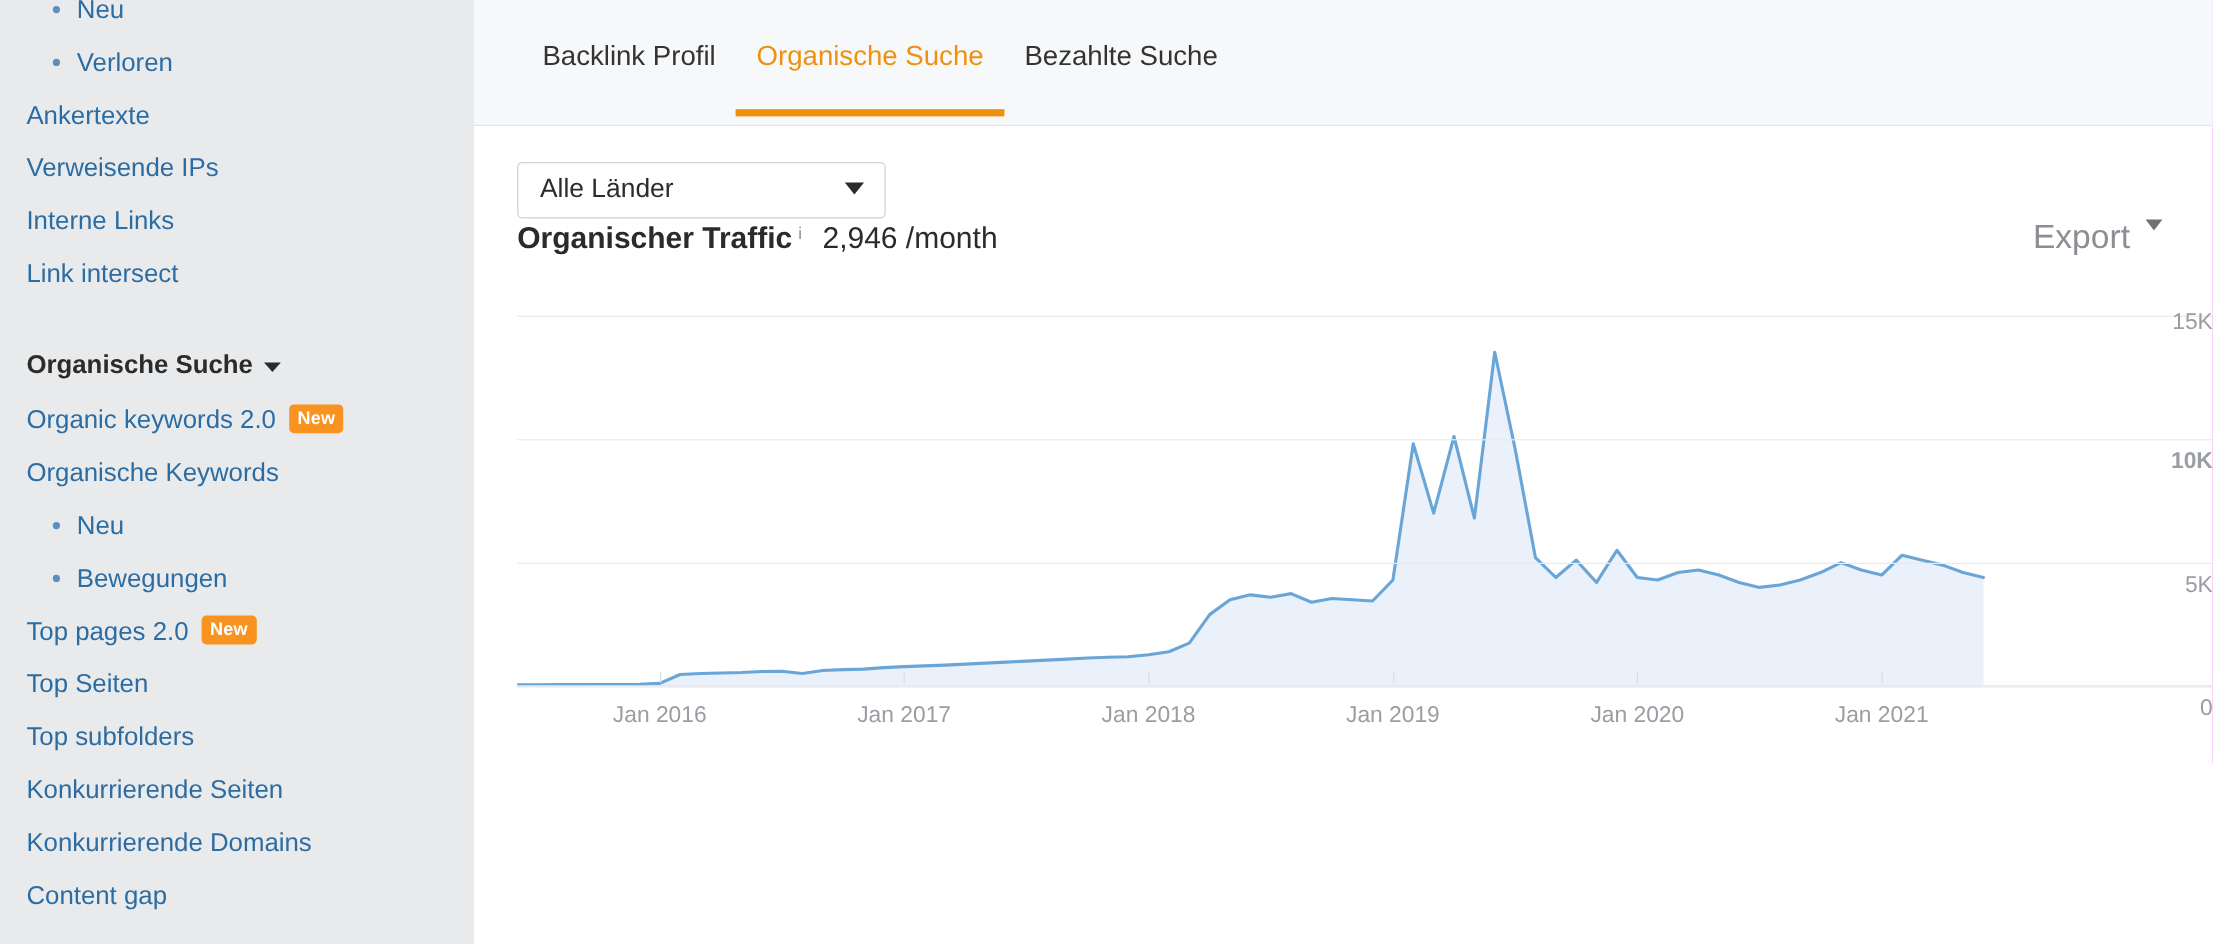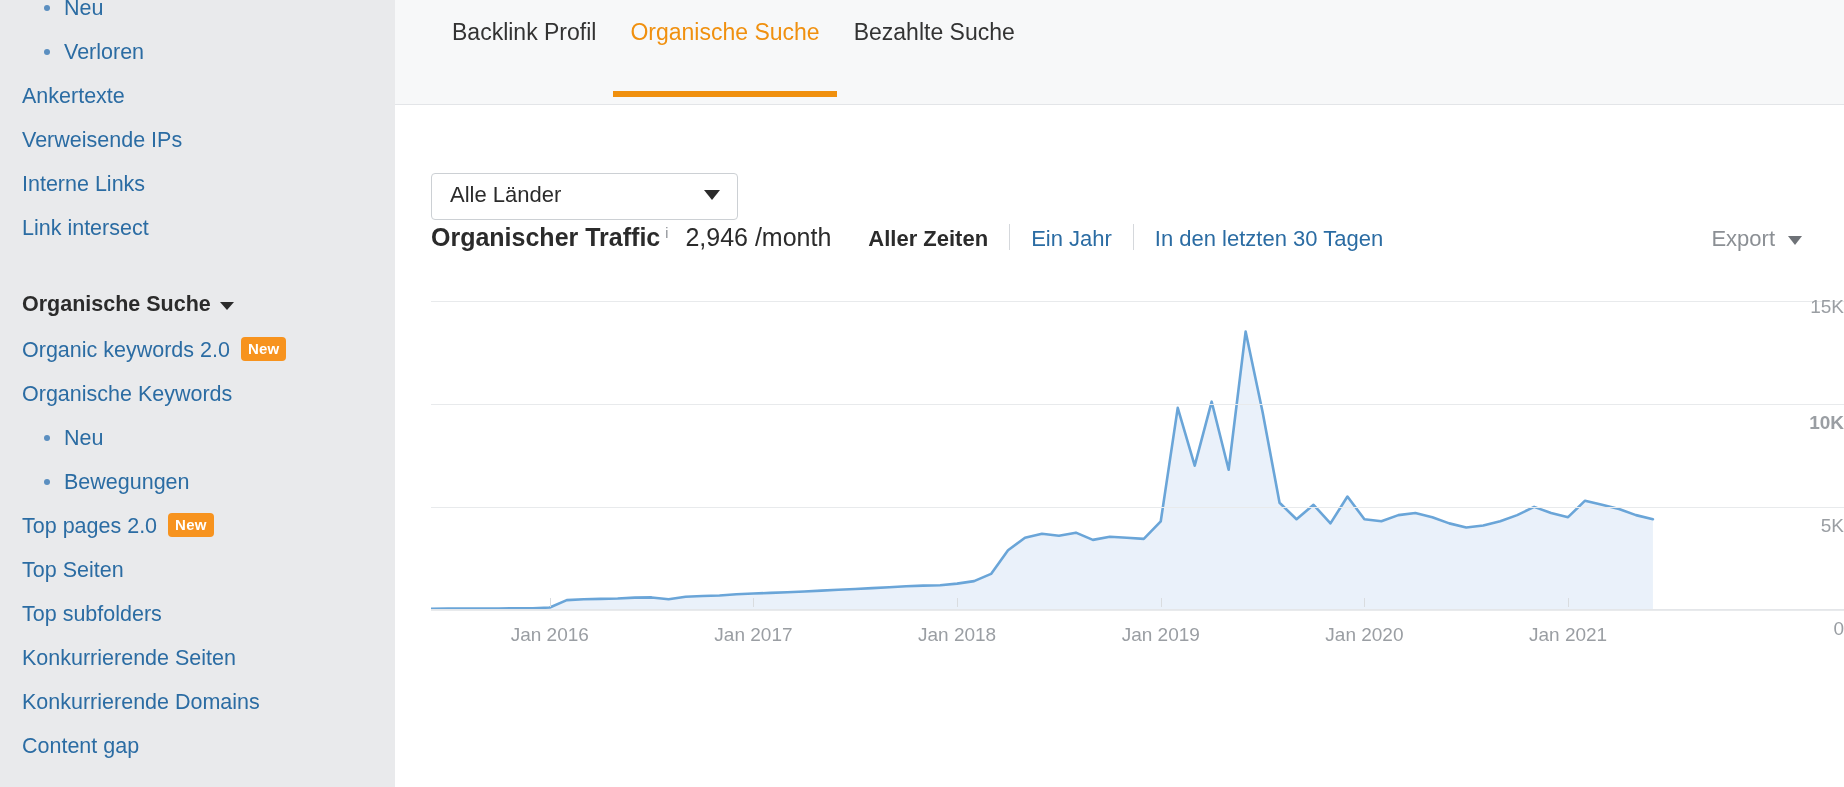--- a/index.html
+++ b/index.html
@@ -110,21 +110,21 @@
     border-bottom: 1px solid #e3e5e8;
     display: flex;
     align-items: flex-start;
     padding-left: 40px;
     box-sizing: border-box;
     position: relative;
   }
   .tab {
     font-size: 23px;
     color: #333333;
-    padding: 19px 17px 0 17px;
+    padding: 33px 17px 0 17px;
     height: 104px;
     box-sizing: border-box;
     position: relative;
     cursor: pointer;
     white-space: nowrap;
   }
   .tab.active { color: #f0900f; }
   .tab.active::after {
     content: "";
     position: absolute;
@@ -133,21 +133,21 @@
     background: #f0900f;
   }
 
   
   .content {
     padding: 0 0 0 36px;
     position: relative;
   }
 
   .country-select {
-    margin-top: 68px;
+    margin-top: 30px;
     width: 307px;
     height: 47px;
     border: 1px solid #ccd0d4;
     border-radius: 4px;
     background: #ffffff;
     display: flex;
     align-items: center;
     justify-content: space-between;
     padding: 0 17px 4px 18px;
     box-sizing: border-box;
@@ -201,22 +201,21 @@
     width: 1px;
     height: 26px;
     background: #d5d8dc;
     margin: 0 21px;
     position: relative;
     top: 4px;
   }
   .export {
     margin-left: auto;
     display: flex;
-    align-items: center;
-    font-size: 22px;
+    font-size: 28px;
     color: #8b8f94;
     white-space: nowrap;
     cursor: pointer;
   }
   .export .caret-sel {
     border-top-color: #6e7277;
     margin-left: 13px;
     border-left-width: 7px;
     border-right-width: 7px;
     border-top-width: 9px;
@@ -367,27 +366,20 @@
       <div class="country-select">
         <span>Alle Länder</span>
         <span class="caret-sel"></span>
       </div>
 
       <div class="metric-row">
         <span class="metric-title">Organischer Traffic</span>
         <i class="info-i">i</i>
         <span class="metric-value">2,946 /month</span>
 
-        <span class="ranges" id="ranges">
-            <span class="range active">Aller Zeiten</span>
-            <span class="range-div"></span>
-            <span class="range">Ein Jahr</span>
-            <span class="range-div"></span>
-            <span class="range">In den letzten 30 Tagen</span>
-          </span>
 
         <span class="export">
           <span>Export</span>
           <span class="caret-sel"></span>
         </span>
       </div>
 
       <div class="chart-wrap">
         <div class="chart-plot" id="plot">
           <svg class="series" viewBox="0 0 1000 330" preserveAspectRatio="none">

